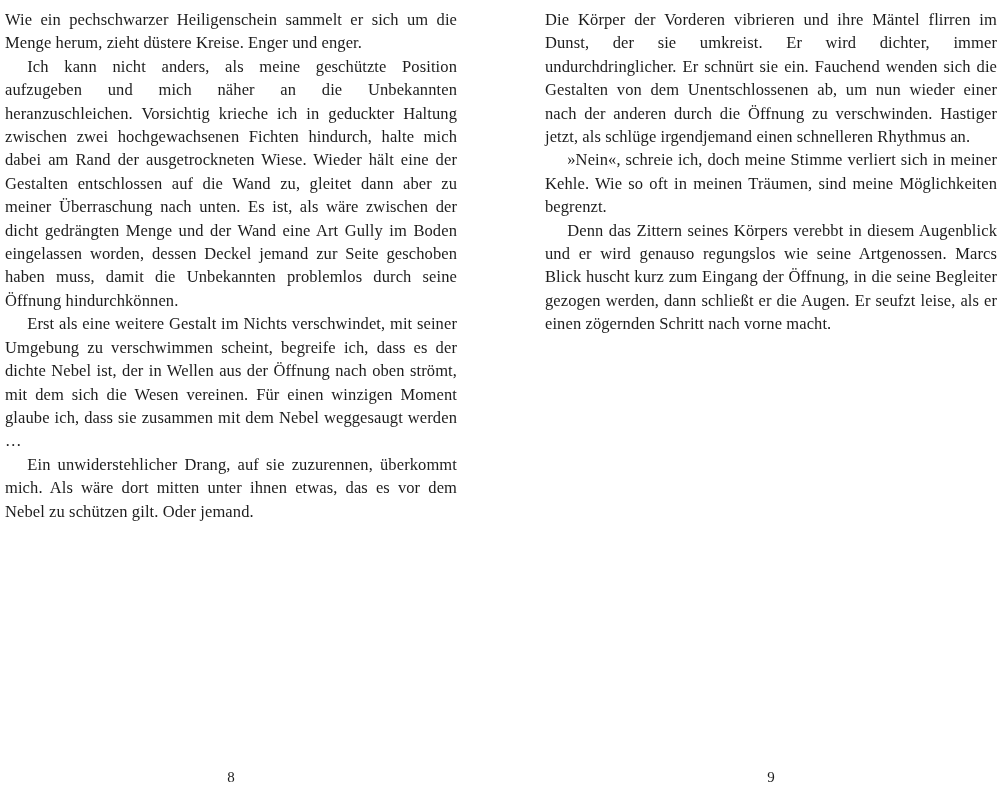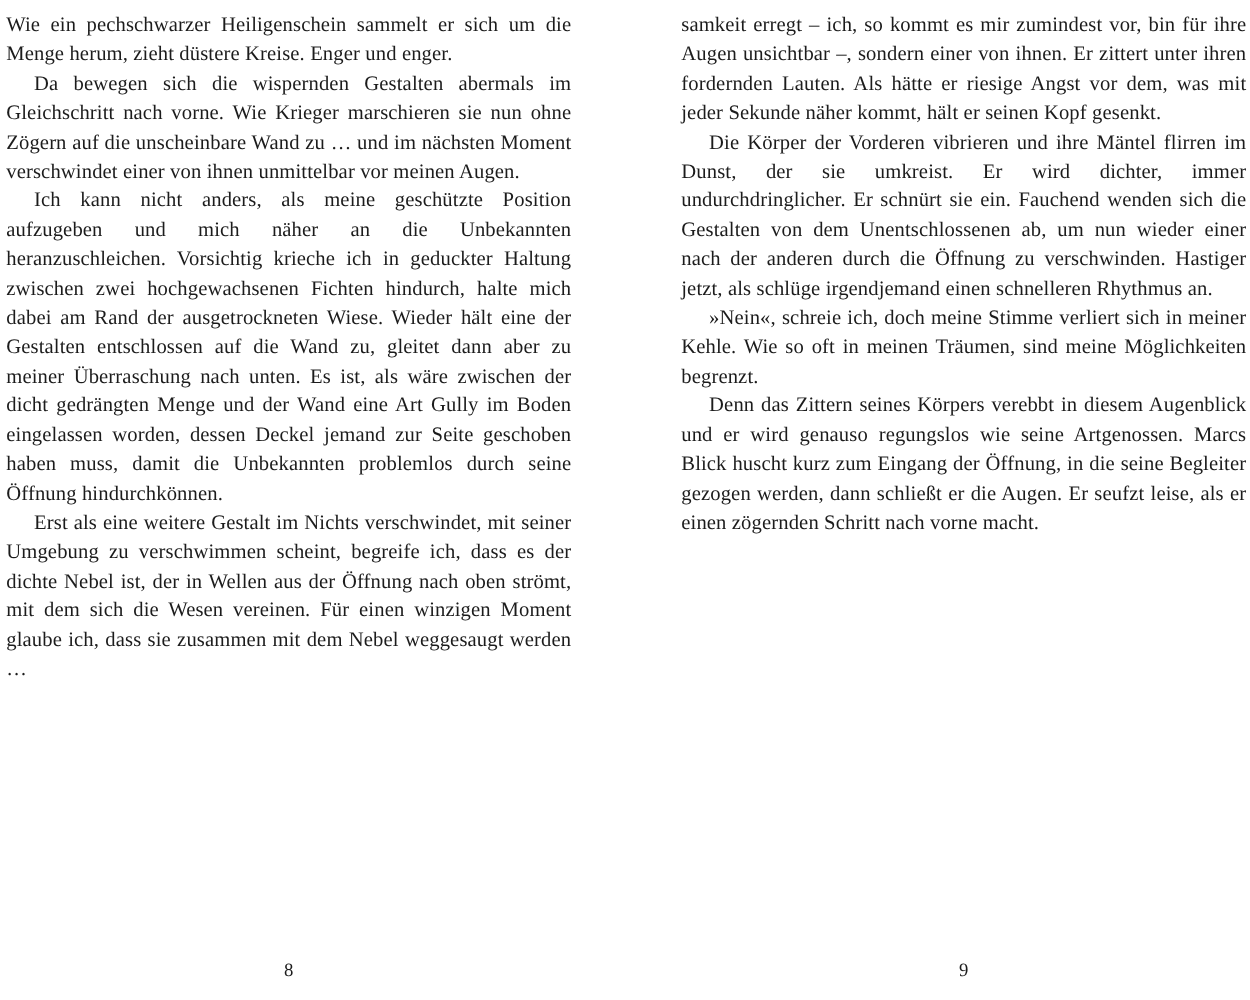--- a/index.html
+++ b/index.html
@@ -52,30 +52,29 @@
   }
 </style>
 </head>
 <body>
 
 <div class="spread">
 
   <div class="page">
     <div class="page-text">
         <p>Wie ein pechschwarzer Heiligenschein sammelt er sich um die Menge herum, zieht düstere Kreise. Enger und enger.</p>
-        <p>Da bewegen sich die wispernden Gestalten abermals im Gleichschritt nach vorne. Wie Krieger marschieren sie nun ohne Zögern auf die unscheinbare Wand zu … und im nächsten Moment verschwindet einer von ihnen unmittelbar vor meinen Augen.</p>
         <p>Ich kann nicht anders, als meine geschützte Position aufzugeben und mich näher an die Unbekannten heranzuschleichen. Vorsichtig krieche ich in geduckter Haltung zwischen zwei hochgewachsenen Fichten hindurch, halte mich dabei am Rand der ausgetrockneten Wiese. Wieder hält eine der Gestalten entschlossen auf die Wand zu, gleitet dann aber zu meiner Überraschung nach unten. Es ist, als wäre zwischen der dicht gedrängten Menge und der Wand eine Art Gully im Boden eingelassen worden, dessen Deckel jemand zur Seite geschoben haben muss, damit die Unbekannten problemlos durch seine Öffnung hindurchkönnen.</p>
         <p>Erst als eine weitere Gestalt im Nichts verschwindet, mit seiner Umgebung zu verschwimmen scheint, begreife ich, dass es der dichte Nebel ist, der in Wellen aus der Öffnung nach oben strömt, mit dem sich die Wesen vereinen. Für einen winzigen Moment glaube ich, dass sie zusammen mit dem Nebel weggesaugt werden …</p>
+        <p>Ein unwiderstehlicher Drang, auf sie zuzurennen, überkommt mich. Als wäre dort mitten unter ihnen etwas, das es vor dem Nebel zu schützen gilt. Oder jemand.</p>
       </div>
     <div class="page-number">8</div>
   </div>
 
   <div class="page">
     <div class="page-text">
-        <p>samkeit erregt – ich, so kommt es mir zumindest vor, bin für ihre Augen unsichtbar –, sondern einer von ihnen. Er zittert unter ihren fordernden Lauten. Als hätte er riesige Angst vor dem, was mit jeder Sekunde näher kommt, hält er seinen Kopf gesenkt.</p>
         <p>Die Körper der Vorderen vibrieren und ihre Mäntel flirren im Dunst, der sie umkreist. Er wird dichter, immer undurchdringlicher. Er schnürt sie ein. Fauchend wenden sich die Gestalten von dem Unentschlossenen ab, um nun wieder einer nach der anderen durch die Öffnung zu verschwinden. Hastiger jetzt, als schlüge irgendjemand einen schnelleren Rhythmus an.</p>
         <p>»Nein«, schreie ich, doch meine Stimme verliert sich in meiner Kehle. Wie so oft in meinen Träumen, sind meine Möglichkeiten begrenzt.</p>
         <p>Denn das Zittern seines Körpers verebbt in diesem Augenblick und er wird genauso regungslos wie seine Artgenossen. Marcs Blick huscht kurz zum Eingang der Öffnung, in die seine Begleiter gezogen werden, dann schließt er die Augen. Er seufzt leise, als er einen zögernden Schritt nach vorne macht.</p>
       </div>
     <div class="page-number">9</div>
   </div>
 
 </div>
 
 </body></html>

